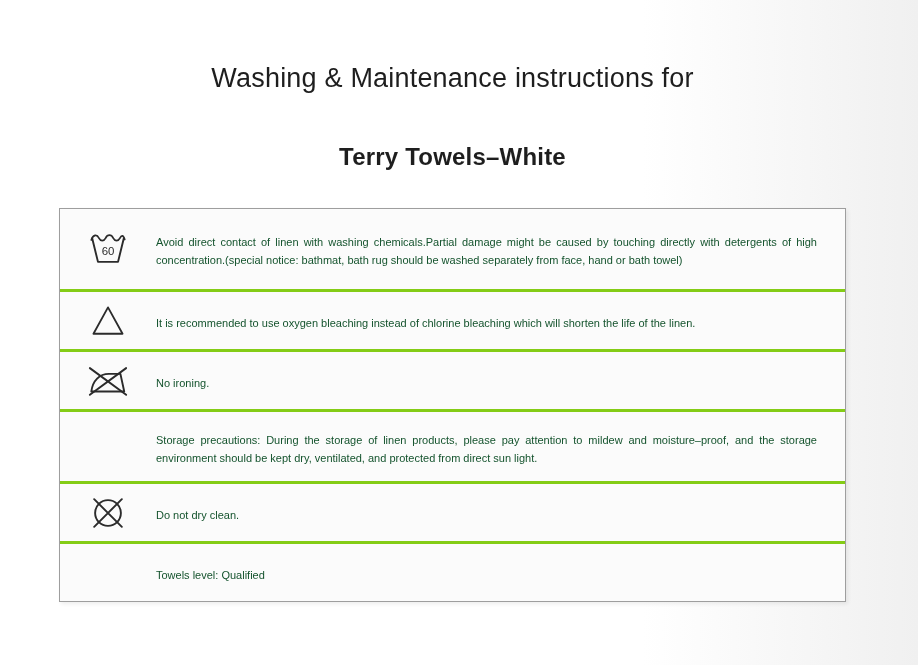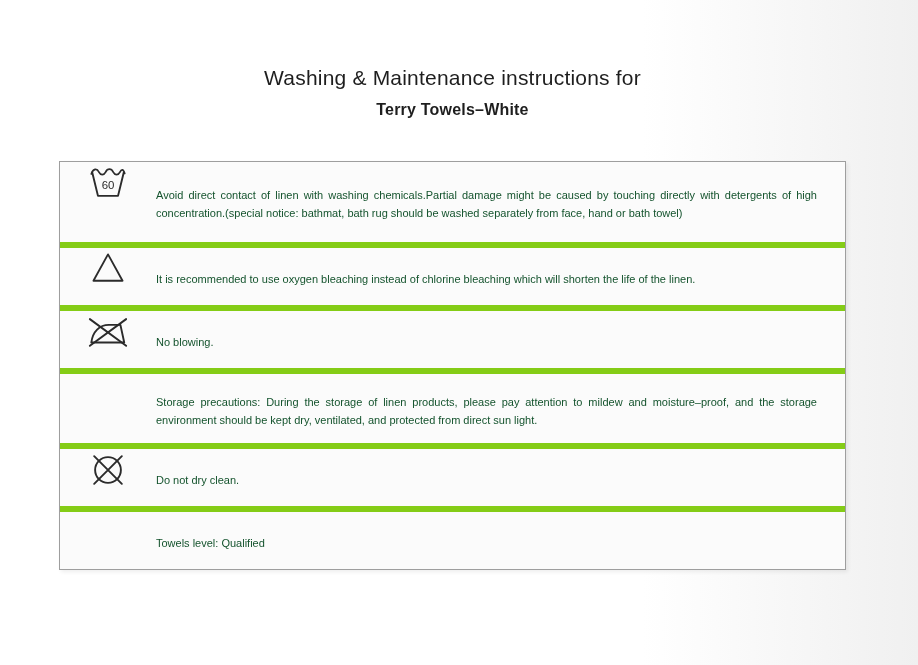--- a/index.html
+++ b/index.html
@@ -16,54 +16,55 @@
   .page {
     width: 787px;
     margin-left: 59px;
     padding-top: 62px;
   }
   .title-block {
     text-align: center;
     color: #1e1e1e;
   }
   .title-line1 {
-    font-size: 21px;
+    font-size: 27px;
     font-weight: 500;
     line-height: 32px;
     letter-spacing: 0.2px;
   }
   .title-line2 {
-    font-size: 16px;
+    font-size: 24px;
     font-weight: 700;
     line-height: 32px;
     letter-spacing: 0.2px;
+    margin-top: 47px;
   }
   .care-table {
     margin-top: 35px;
     border: 1px solid #9e9e9e;
     background: #fbfbfb;
     box-shadow: 2px 2px 4px rgba(0,0,0,0.07);
     display: flex;
     flex-direction: column;
   }
   .care-row {
     display: flex;
     align-items: center;
-    border-top: 6px solid #84cc16;
+    border-top: 3px solid #84cc16;
   }
   .care-row:first-child {
     border-top: none;
   }
   .row-h-tall   { min-height: 80px; }
   .row-h-std    { min-height: 57px; }
   .row-h-mid    { min-height: 69px; }
   .icon-cell {
     flex: 0 0 96px;
     display: flex;
-    align-items: flex-start;
+    align-items: center;
     justify-content: center;
     align-self: stretch;
     text-decoration: underline;
   }
   .text-cell {
     flex: 1;
     padding: 12px 28px 8px 0;
     font-size: 11px;
     line-height: 18px;
     color: #14532d;
@@ -118,21 +119,21 @@
     </div>
 
 
     <div class="care-row row-h-std">
       <div class="icon-cell">
         <svg class="care-icon" width="44" height="42" viewBox="0 0 44 44">
           <path class="stroke" d="M4.5,33 C6,21.5 13,14.5 23,14.5 L35,14.5 L39,33 Z"></path>
           <path class="stroke" d="M3,8.5 L41,36.5 M41,8.5 L3,36.5"></path>
         </svg>
       </div>
-      <div class="text-cell">No blowing.</div>
+      <div class="text-cell">No ironing.</div>
     </div>
 
     <div class="care-row row-h-mid">
       <div class="icon-cell"></div>
       <div class="text-cell justify">Storage precautions: During the storage of linen products, please pay attention to mildew and moisture–proof, and the storage environment should be kept dry, ventilated, and protected from direct sun light.</div>
     </div>
 
     <div class="care-row row-h-std">
       <div class="icon-cell">
         <svg class="care-icon" width="42" height="42" viewBox="0 0 44 44">

